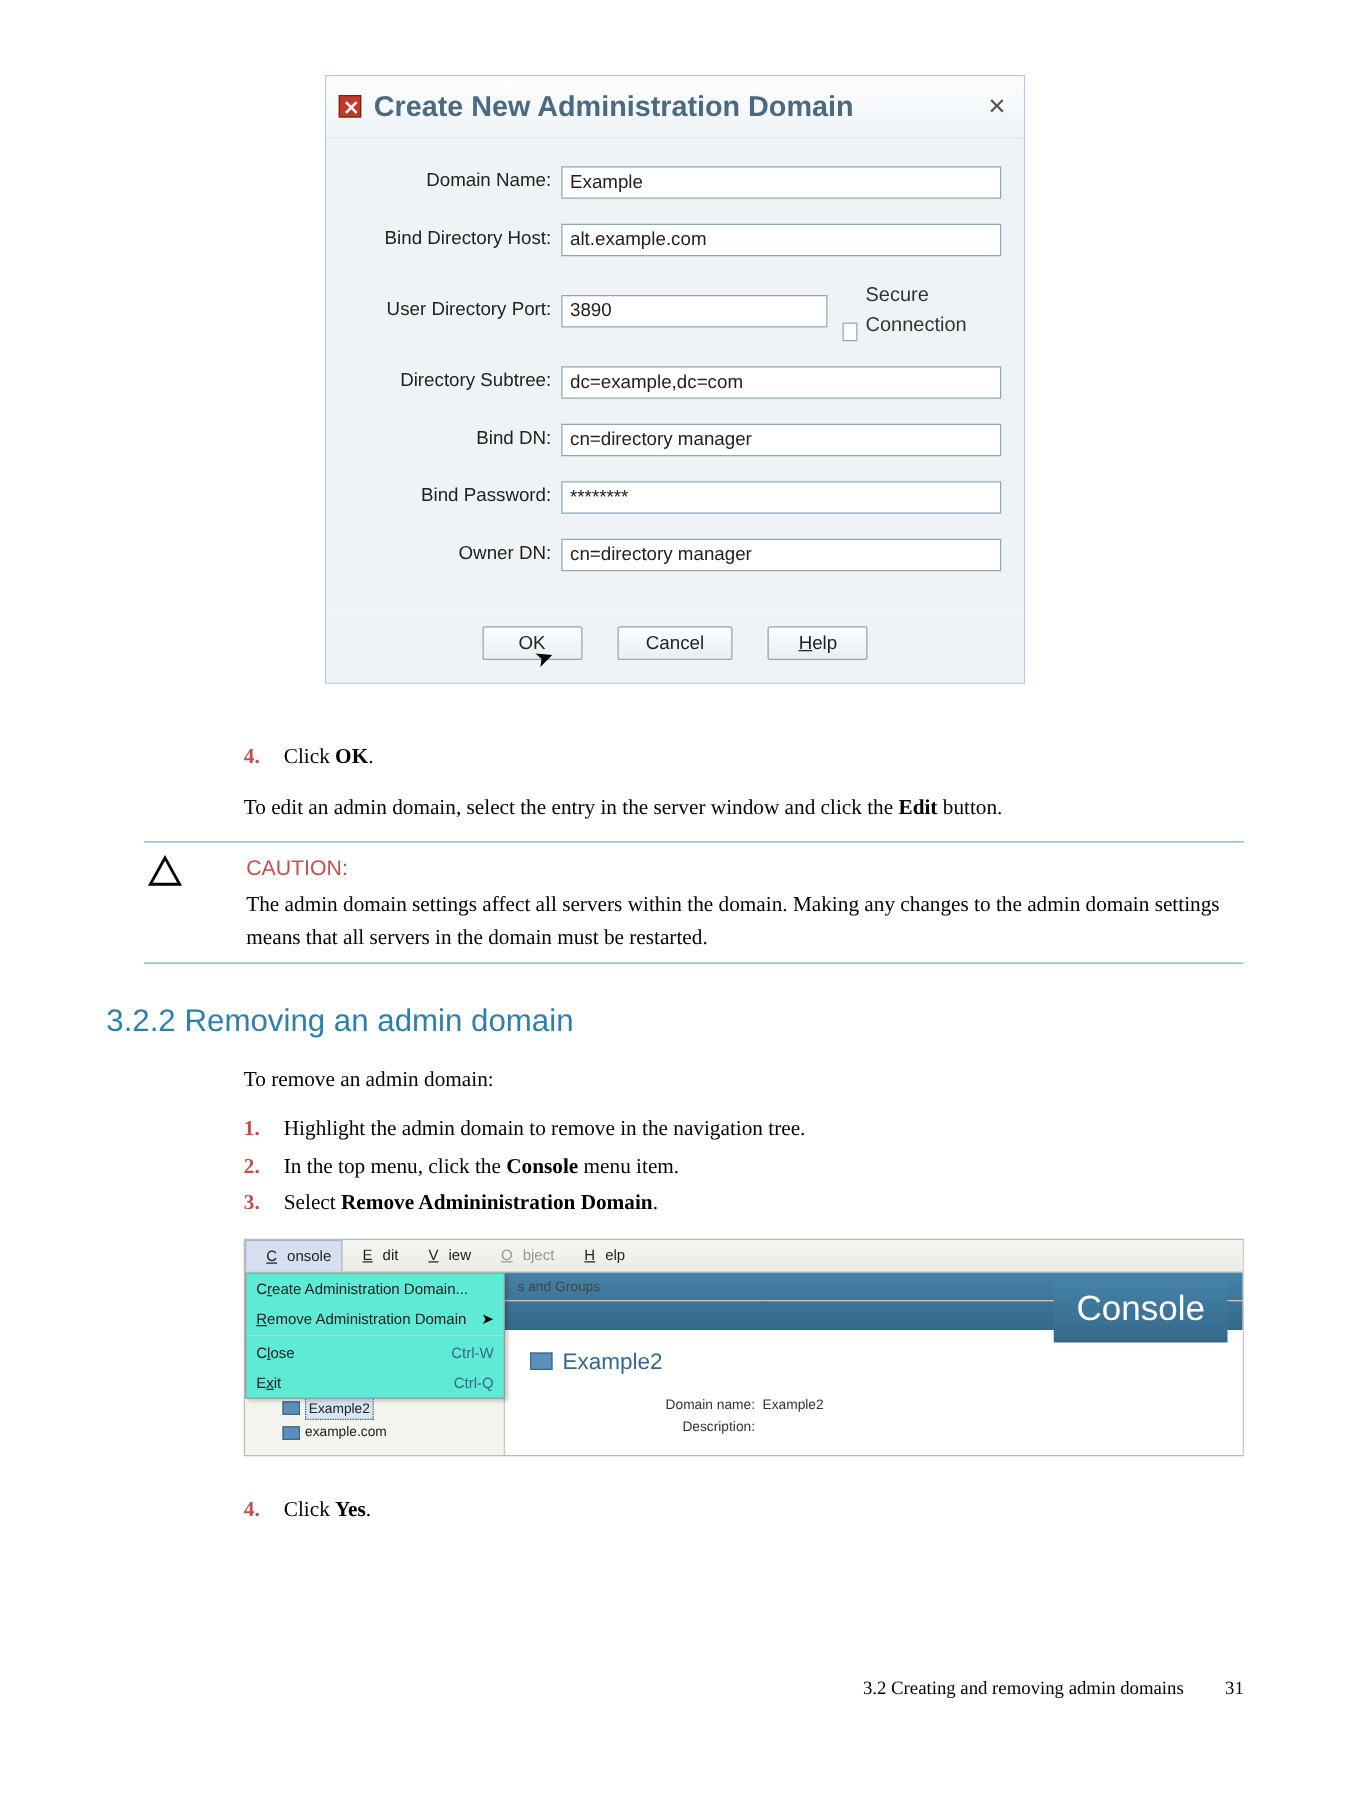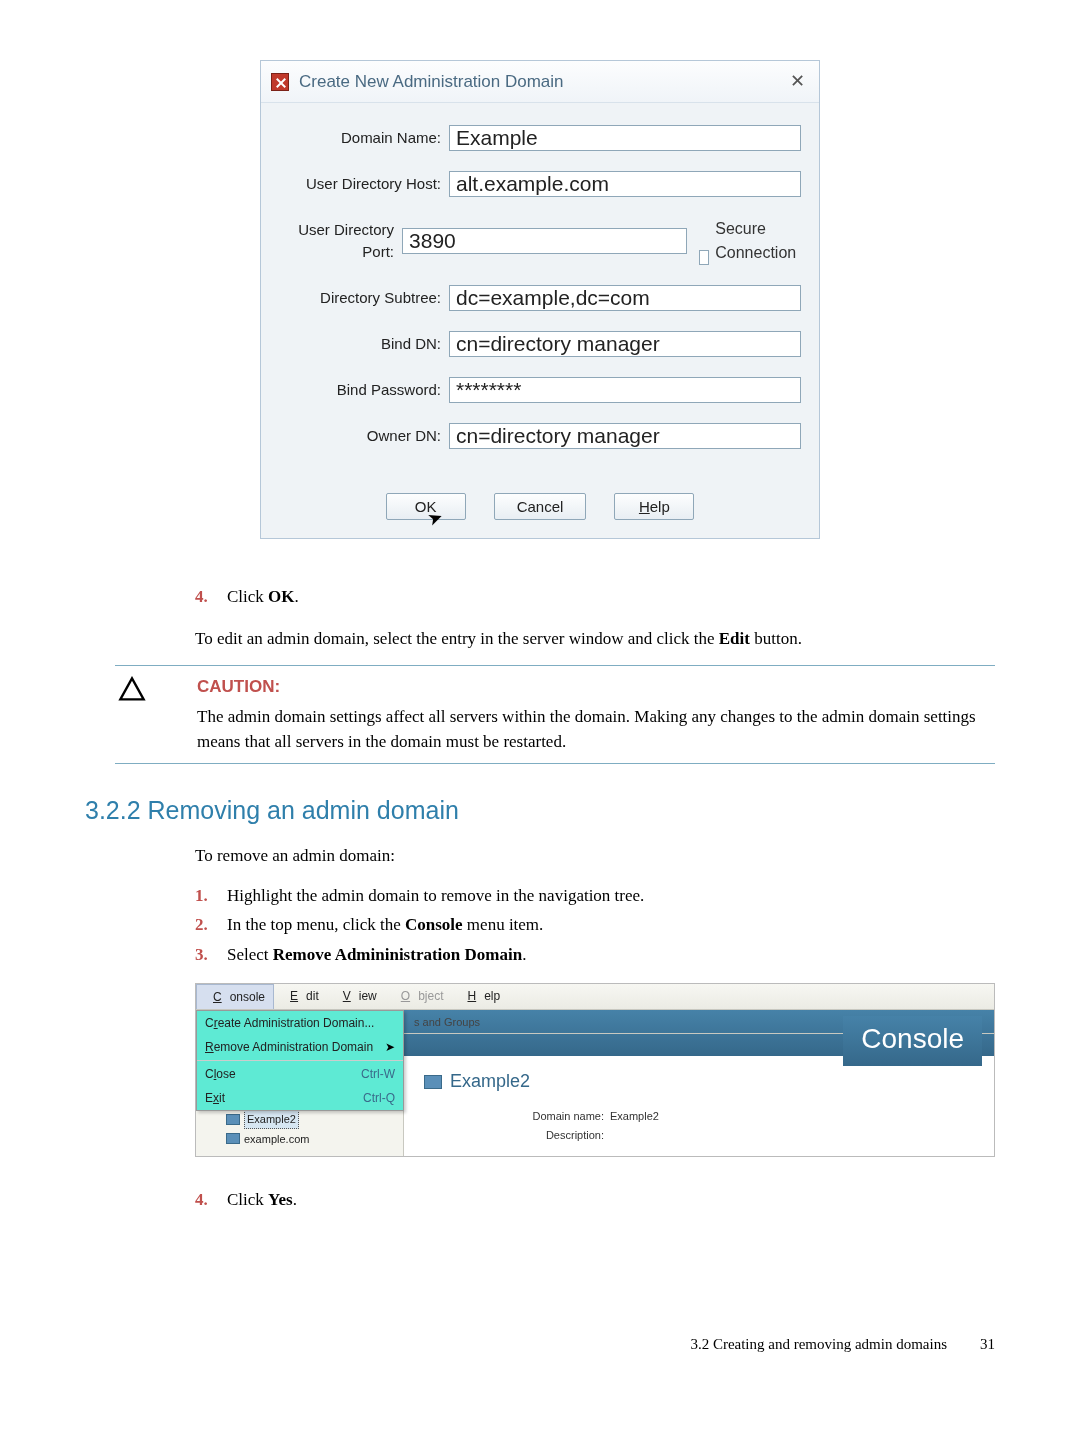--- a/index.html
+++ b/index.html
@@ -38,31 +38,31 @@
       position: relative;
       flex-shrink: 0;
     }
     .dialog-title .app-icon::before,
     .dialog-title .app-icon::after {
       content: ''; position: absolute; background: #fff;
       width: 12px; height: 2px; top: 8px; left: 3px;
     }
     .dialog-title .app-icon::before { transform: rotate(45deg); }
     .dialog-title .app-icon::after { transform: rotate(-45deg); }
-    .dialog-title-text { color: #4a6a82; font-size: 17px; font-weight: 400; flex: 1; }
+    .dialog-title-text { color: #4a6a82; font-size: 23px; font-weight: 700; flex: 1; }
     .dialog-close { color: #555; font-size: 18px; padding: 0 4px; }
     .dialog-body { background: #eff3f6; padding: 22px 18px 10px 18px; }
     .form-row { display: flex; align-items: center; margin-bottom: 20px; }
     .form-label { width: 170px; text-align: right; padding-right: 8px; color: #222; font-size: 15px; }
     .form-input-wrap { flex: 1; display: flex; align-items: center; gap: 12px; }
     .form-input {
       border: 1px solid #8fa7b8;
       background: #fff;
       padding: 4px 6px;
-      font-size: 21px;
+      font-size: 15px;
       font-family: inherit;
       color: #222;
       flex: 1;
       height: 26px;
     }
     .form-input.short { flex: 0 0 140px; }
     .checkbox-wrap { display: flex; align-items: flex-end; gap: 6px; }
     .checkbox-box {
       width: 15px; height: 15px;
       border: 1px solid #8fa7b8;
@@ -98,21 +98,21 @@
     .hr-line { border: none; border-top: 1px solid #7fadc2; margin: 8px 0 8px 30px; }
 
     .caution-block { display: flex; padding-left: 30px; margin-bottom: 8px; }
     .caution-icon {
       width: 34px; flex-shrink: 0;
       display: flex; align-items: flex-start; justify-content: center;
       padding-top: 2px;
     }
     .caution-icon svg { width: 28px; height: 28px; }
     .caution-body { flex: 1; padding-left: 48px; }
-    .caution-title { color: #c0504d; font-weight: bold; margin-bottom: 4px; font-family: Arial, sans-serif; }
+    .caution-title { color: #c0504d; font-weight: normal; margin-bottom: 4px; font-family: Arial, sans-serif; }
 
     .section-heading {
       color: #2f7fab;
       font-family: Arial, sans-serif;
       font-weight: 400;
       font-size: 25px;
       margin: 28px 0 14px 0;
     }
 
     
@@ -194,21 +194,21 @@
     <div class="dialog-body">
 
       <div class="form-row">
         <div class="form-label">Domain Name:</div>
         <div class="form-input-wrap">
           <input class="form-input" value="Example" style="">
         </div>
       </div>
 
       <div class="form-row">
-        <div class="form-label">User Directory Host:</div>
+        <div class="form-label">Bind Directory Host:</div>
         <div class="form-input-wrap">
           <input class="form-input" value="alt.example.com" style="">
         </div>
       </div>
 
       <div class="form-row">
         <div class="form-label">User Directory Port:</div>
         <div class="form-input-wrap">
           <input class="form-input short" value="3890" style="">
           <div class="checkbox-wrap">

